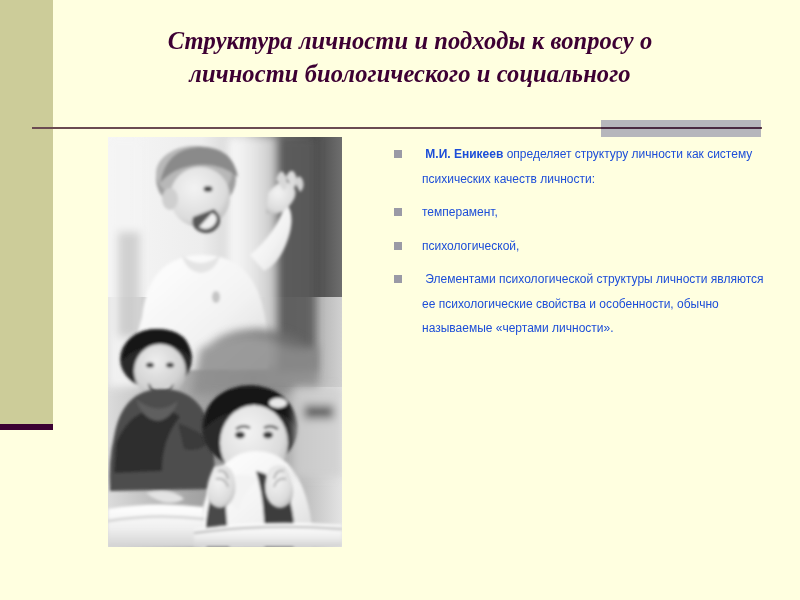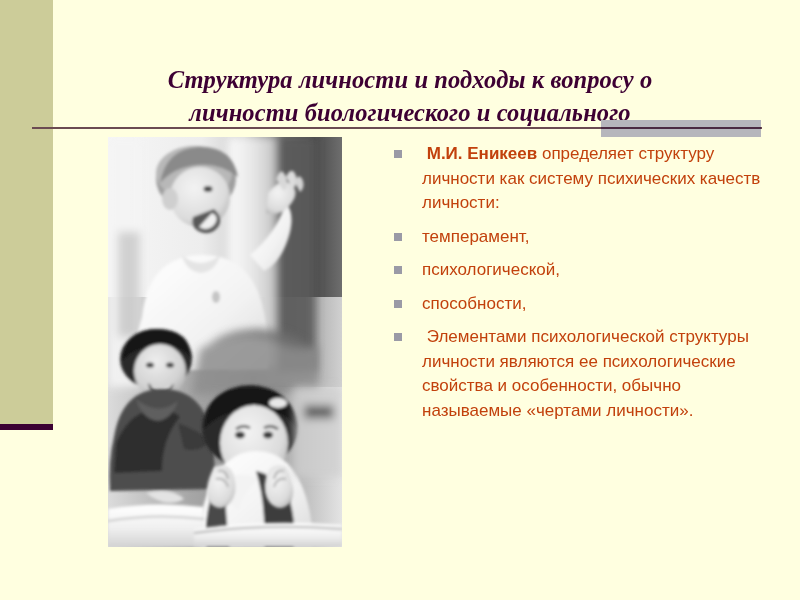--- a/index.html
+++ b/index.html
@@ -47,21 +47,20 @@
     top: 24px;
     width: 640px;
     text-align: center;
     font-family: "Liberation Serif", serif;
     font-weight: bold;
     font-style: italic;
     font-size: 24.5px;
     line-height: 33px;
     color: #3D0033;
     letter-spacing: 0.1px;
-    margin-top: 39px;
   }
   .title-line { display: block; white-space: nowrap; }
 
   
   .header-rule {
     position: absolute;
     left: 32px;
     top: 127px;
     width: 730px;
     height: 2px;
@@ -100,23 +99,23 @@
   .content {
     position: absolute;
     left: 388px;
     top: 142px;
     width: 388px;
   }
   .bullet-row {
     position: relative;
     padding-left: 34px;
     margin-bottom: 9px;
-    font-size: 17px;
+    font-size: 12px;
     line-height: 24.5px;
-    color: #c2410c;
+    color: #1d4ed8;
   }
   .bullet-row:last-child { margin-bottom: 8px; }
   .bullet-mark {
     position: absolute;
     left: 6px;
     top: 8px;
     width: 8px;
     height: 8px;
     background: #9A9AA6;
   }
@@ -306,24 +305,20 @@
     <div class="bullet-row">
       <span class="bullet-mark"></span>
       <span class="btext">темперамент,</span>
     </div>
 
     <div class="bullet-row">
       <span class="bullet-mark"></span>
       <span class="btext">психологической,</span>
     </div>
 
-    <div class="bullet-row">
-      <span class="bullet-mark"></span>
-      <span class="btext">способности,</span>
-    </div>
 
 
     <div class="bullet-row">
       <span class="bullet-mark"></span>
       <span class="btext"><span class="lead-space"> </span><span>Элементами психологической структуры личности являются ее психологические свойства и особенности, обычно называемые «чертами личности».</span></span>
     </div>
 
   </div>
 
 </div>

